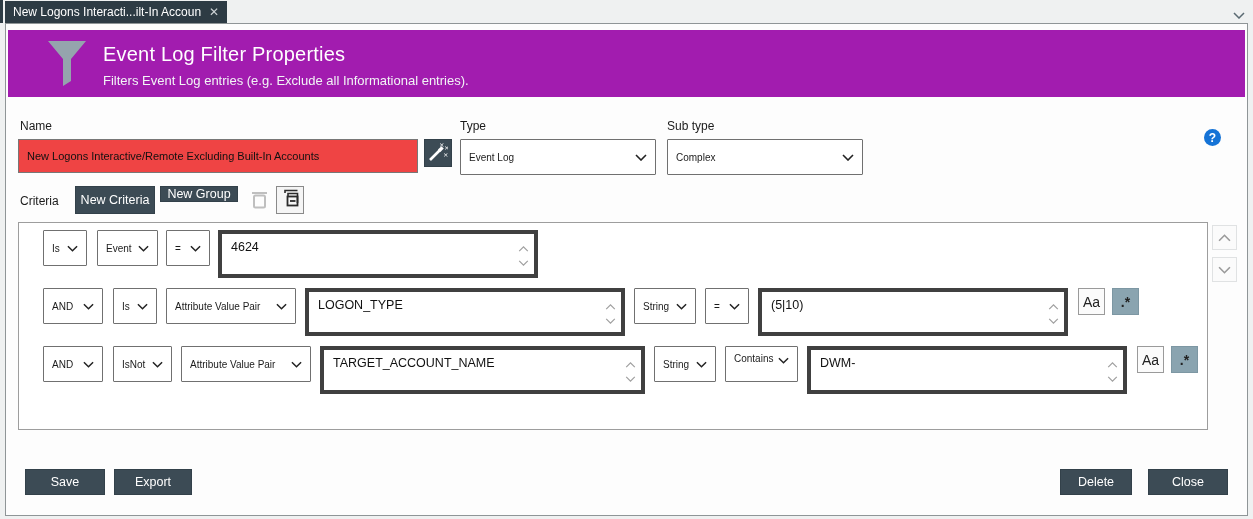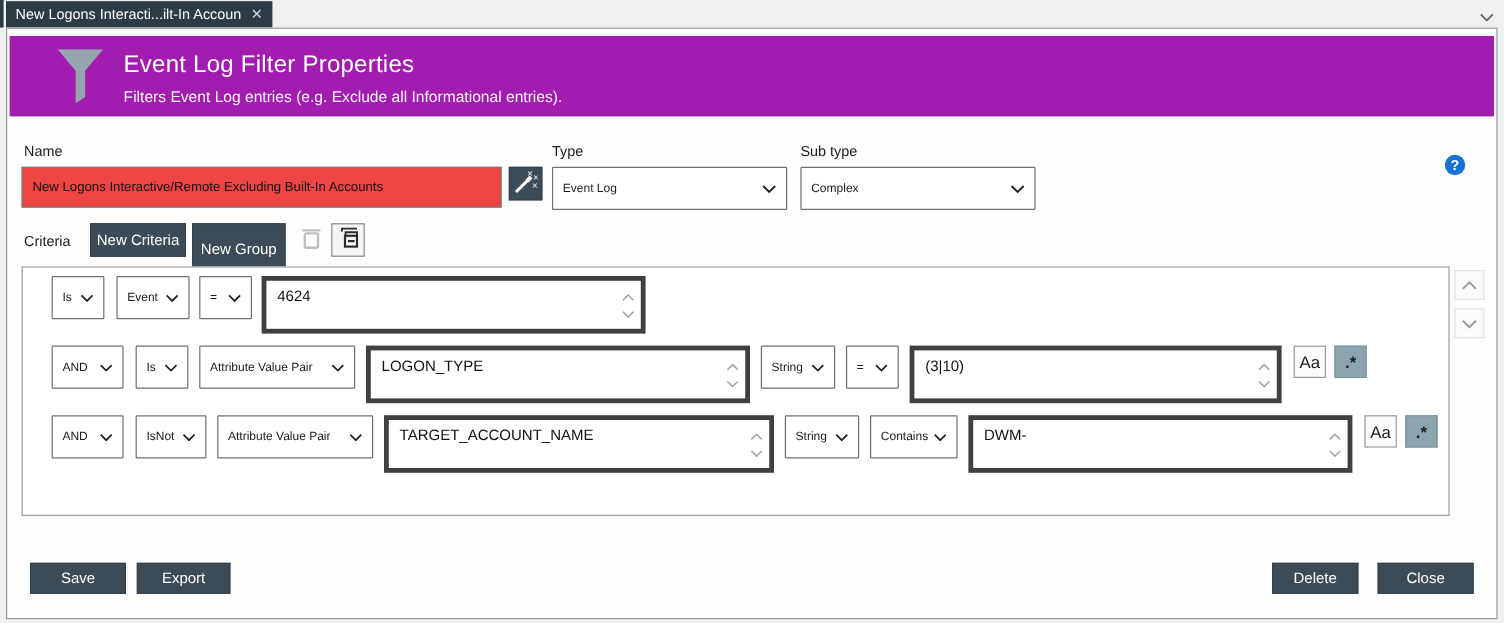--- a/index.html
+++ b/index.html
@@ -120,21 +120,21 @@
         <path d="M1 1 L6 6 L11 1" fill="none" stroke="#222" stroke-width="1.6"></path>
       </svg>
   </div>
 
   <div id="help-circle" class="abs">
     <span>?</span>
   </div>
 
   <div class="abs f-label" style="left:20px; top:194px;">Criteria</div>
   <div class="abs btn-dark" style="left:75px; top:186px; width:80px; height:28px;">New Criteria</div>
-  <div class="abs btn-dark" style="left:160px; top:186px; width:78px; height:44px;">New Group</div>
+  <div class="abs btn-dark" style="left:160px; top:186px; width:78px; height:16px;">New Group</div>
   <div class="abs icon-btn" style="left:246px; top:188px; width:26px; height:26px;">
     <span>
       <svg width="17" height="19" viewBox="0 0 17 19">
         <path d="M1 3 H16" stroke="#bfbfbf" stroke-width="2"></path>
         <rect x="3" y="5.5" width="11" height="12" rx="1.5" fill="none" stroke="#bfbfbf" stroke-width="2"></rect>
       </svg>
     </span>
   </div>
   <div id="copy-btn" class="abs icon-btn" style="left:276px; top:186px; width:28px; height:28px;">
     <span>
@@ -210,21 +210,21 @@
         <path d="M1 1 L6 6 L11 1" fill="none" stroke="#222" stroke-width="1.6"></path>
       </svg>
   </div>
   <div class="abs sel" style="left:705px; top:288px; width:44px; height:28px;">
     <span>=</span>
     <svg width="11" height="7" viewBox="0 0 12 7">
         <path d="M1 1 L6 6 L11 1" fill="none" stroke="#222" stroke-width="1.6"></path>
       </svg>
   </div>
   <div class="abs ta" style="left:758px; top:288px; width:310px; height:48px;">
-    <span class="ta-val">(3|10)</span>
+    <span class="ta-val">(5|10)</span>
     <span class="ta-up"><svg width="11" height="6" viewBox="0 0 12 7">
           <path d="M1 6 L6 1 L11 6" fill="none" stroke="#9f9f9f" stroke-width="1.4"></path>
         </svg></span>
     <span class="ta-dn"><svg width="11" height="6" viewBox="0 0 12 7">
           <path d="M1 1 L6 6 L11 1" fill="none" stroke="#9f9f9f" stroke-width="1.4"></path>
         </svg></span>
   </div>
   <div class="abs mini-toggle" style="left:1078px; top:288px;">Aa</div>
   <div class="abs mini-toggle active" style="left:1112px; top:288px;">.*</div>
 
@@ -254,21 +254,21 @@
     <span class="ta-dn"><svg width="11" height="6" viewBox="0 0 12 7">
           <path d="M1 1 L6 6 L11 1" fill="none" stroke="#9f9f9f" stroke-width="1.4"></path>
         </svg></span>
   </div>
   <div class="abs sel" style="left:654px; top:346px; width:62px; height:28px;">
     <span>String</span>
     <svg width="11" height="7" viewBox="0 0 12 7">
         <path d="M1 1 L6 6 L11 1" fill="none" stroke="#222" stroke-width="1.6"></path>
       </svg>
   </div>
-  <div class="abs sel" style="left:725px; top:346px; width:73px; height:28px;">
+  <div class="abs sel" style="left:725px; top:346px; width:73px; height:28px;align-items:flex-end;">
     <span>Contains</span>
     <svg width="11" height="7" viewBox="0 0 12 7">
         <path d="M1 1 L6 6 L11 1" fill="none" stroke="#222" stroke-width="1.6"></path>
       </svg>
   </div>
   <div class="abs ta" style="left:807px; top:346px; width:320px; height:48px;">
     <span class="ta-val">DWM-</span>
     <span class="ta-up"><svg width="11" height="6" viewBox="0 0 12 7">
           <path d="M1 6 L6 1 L11 6" fill="none" stroke="#9f9f9f" stroke-width="1.4"></path>
         </svg></span>

